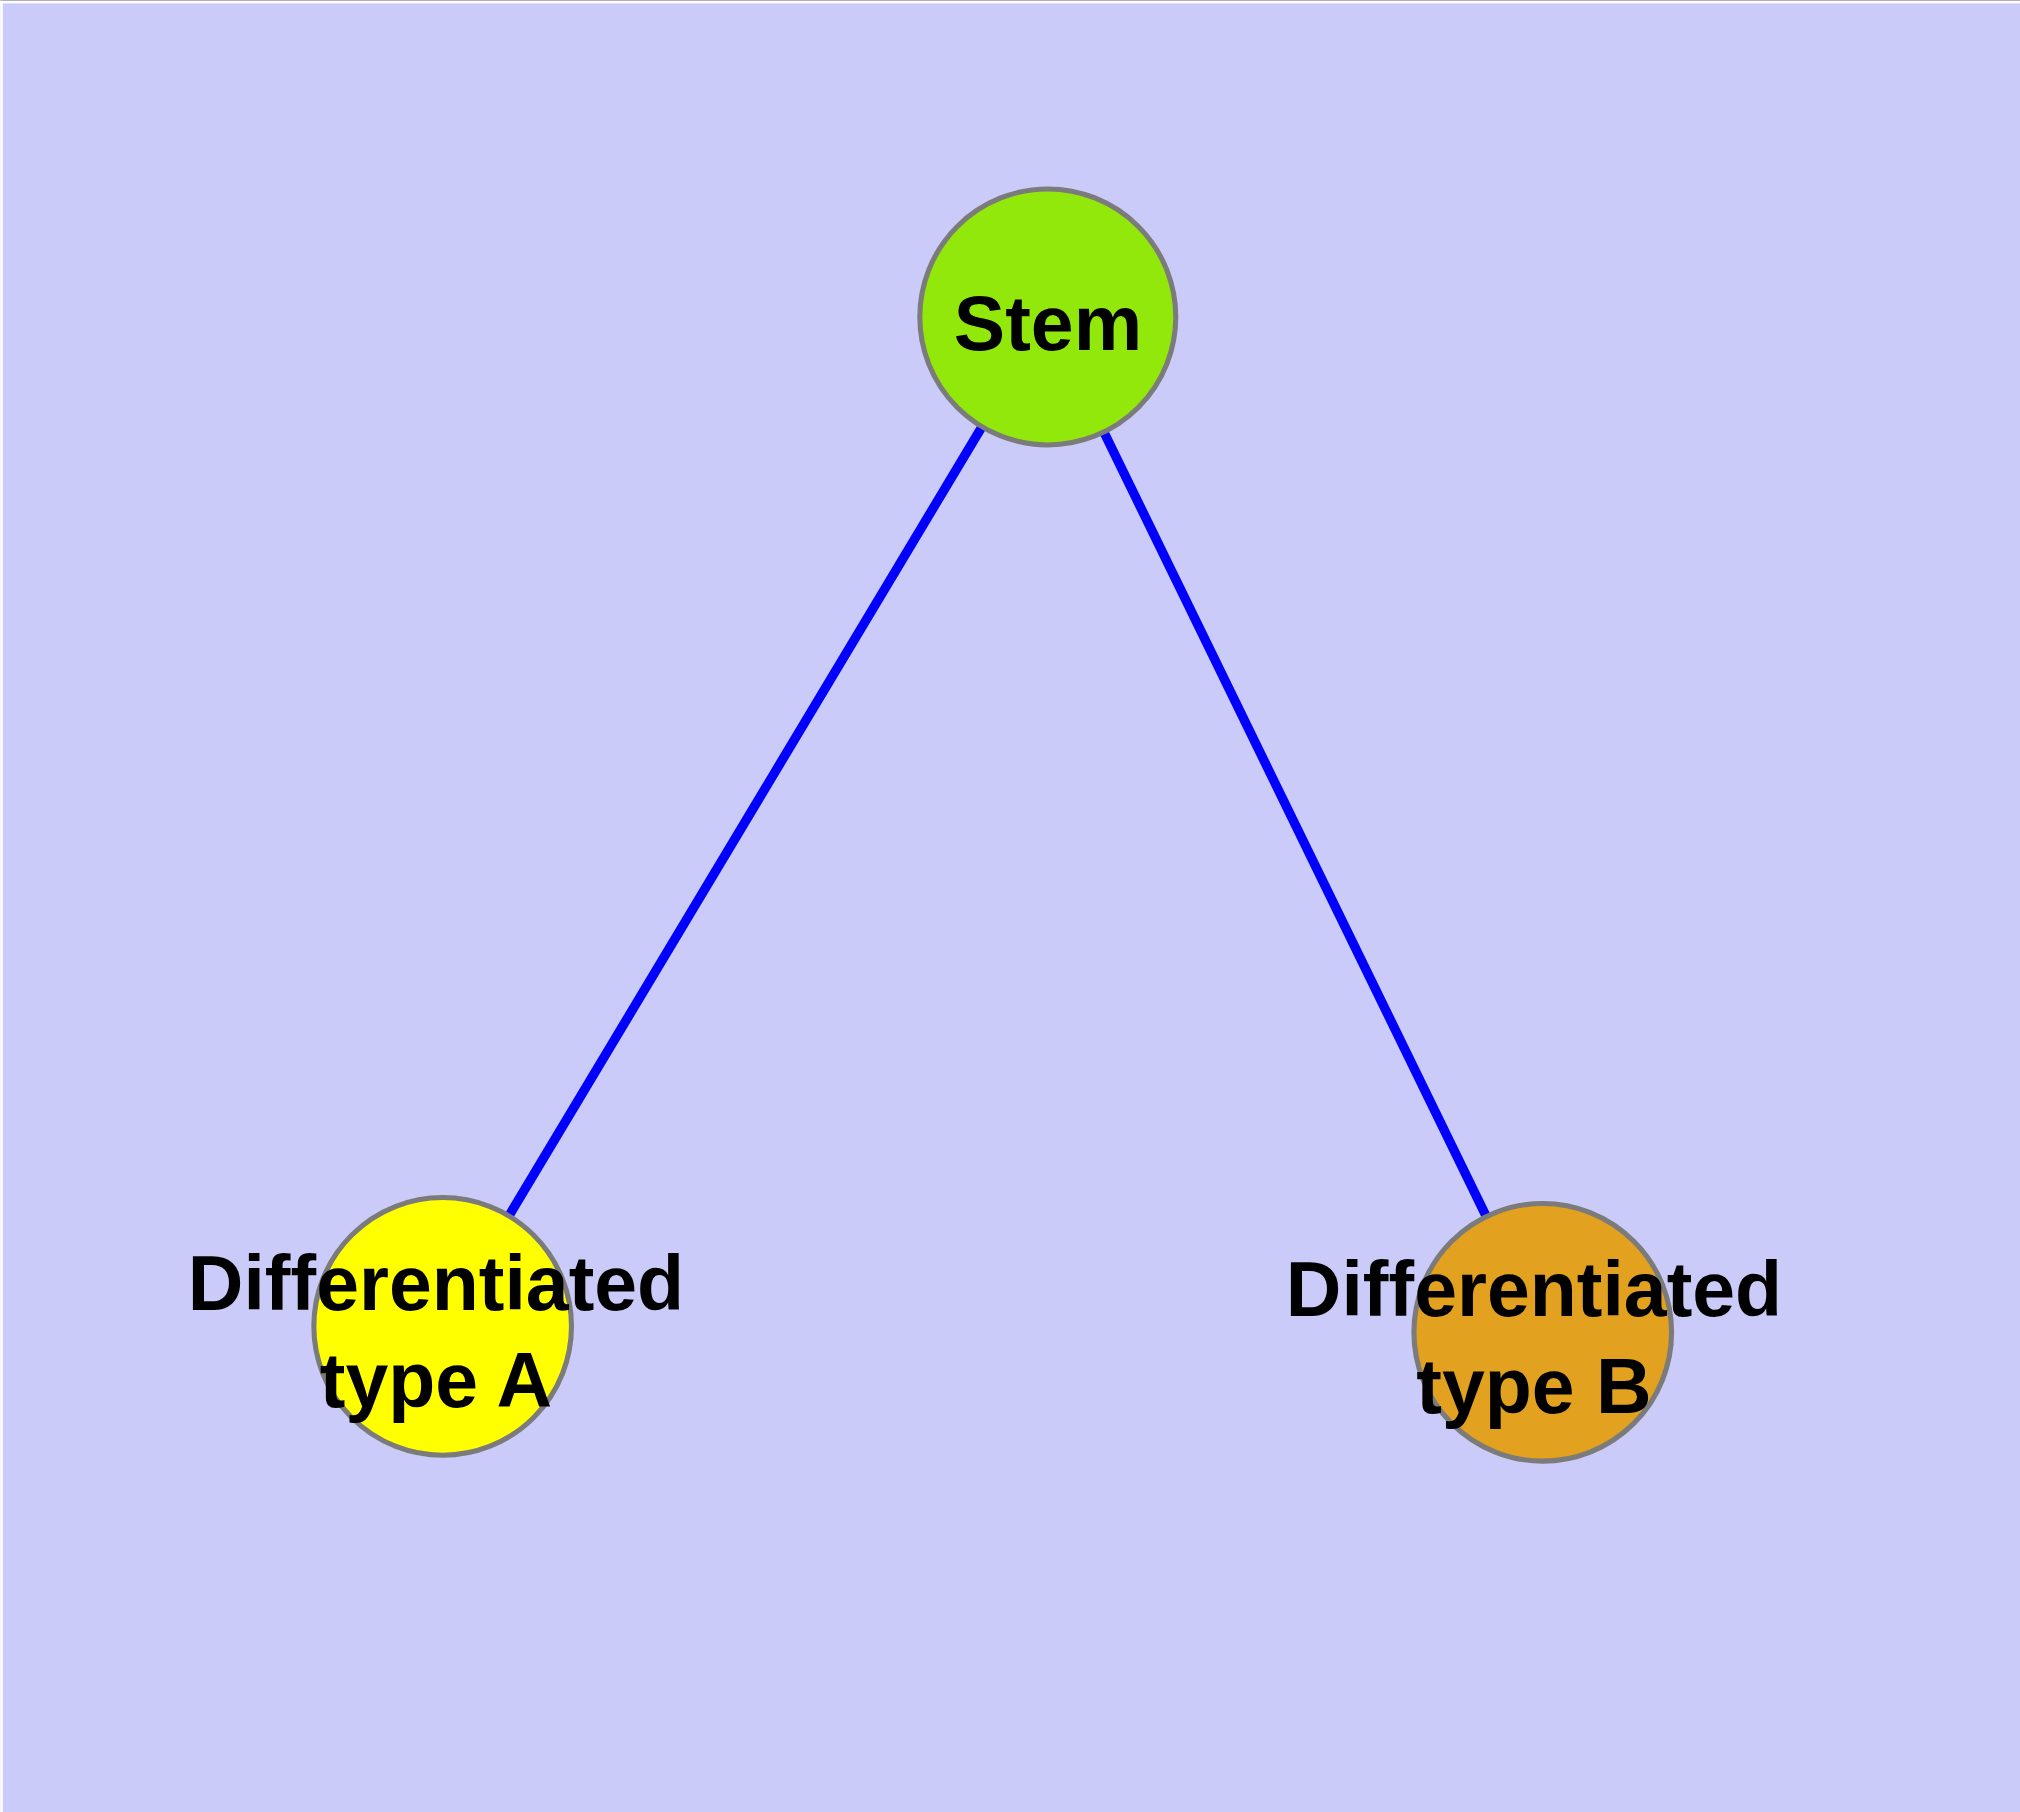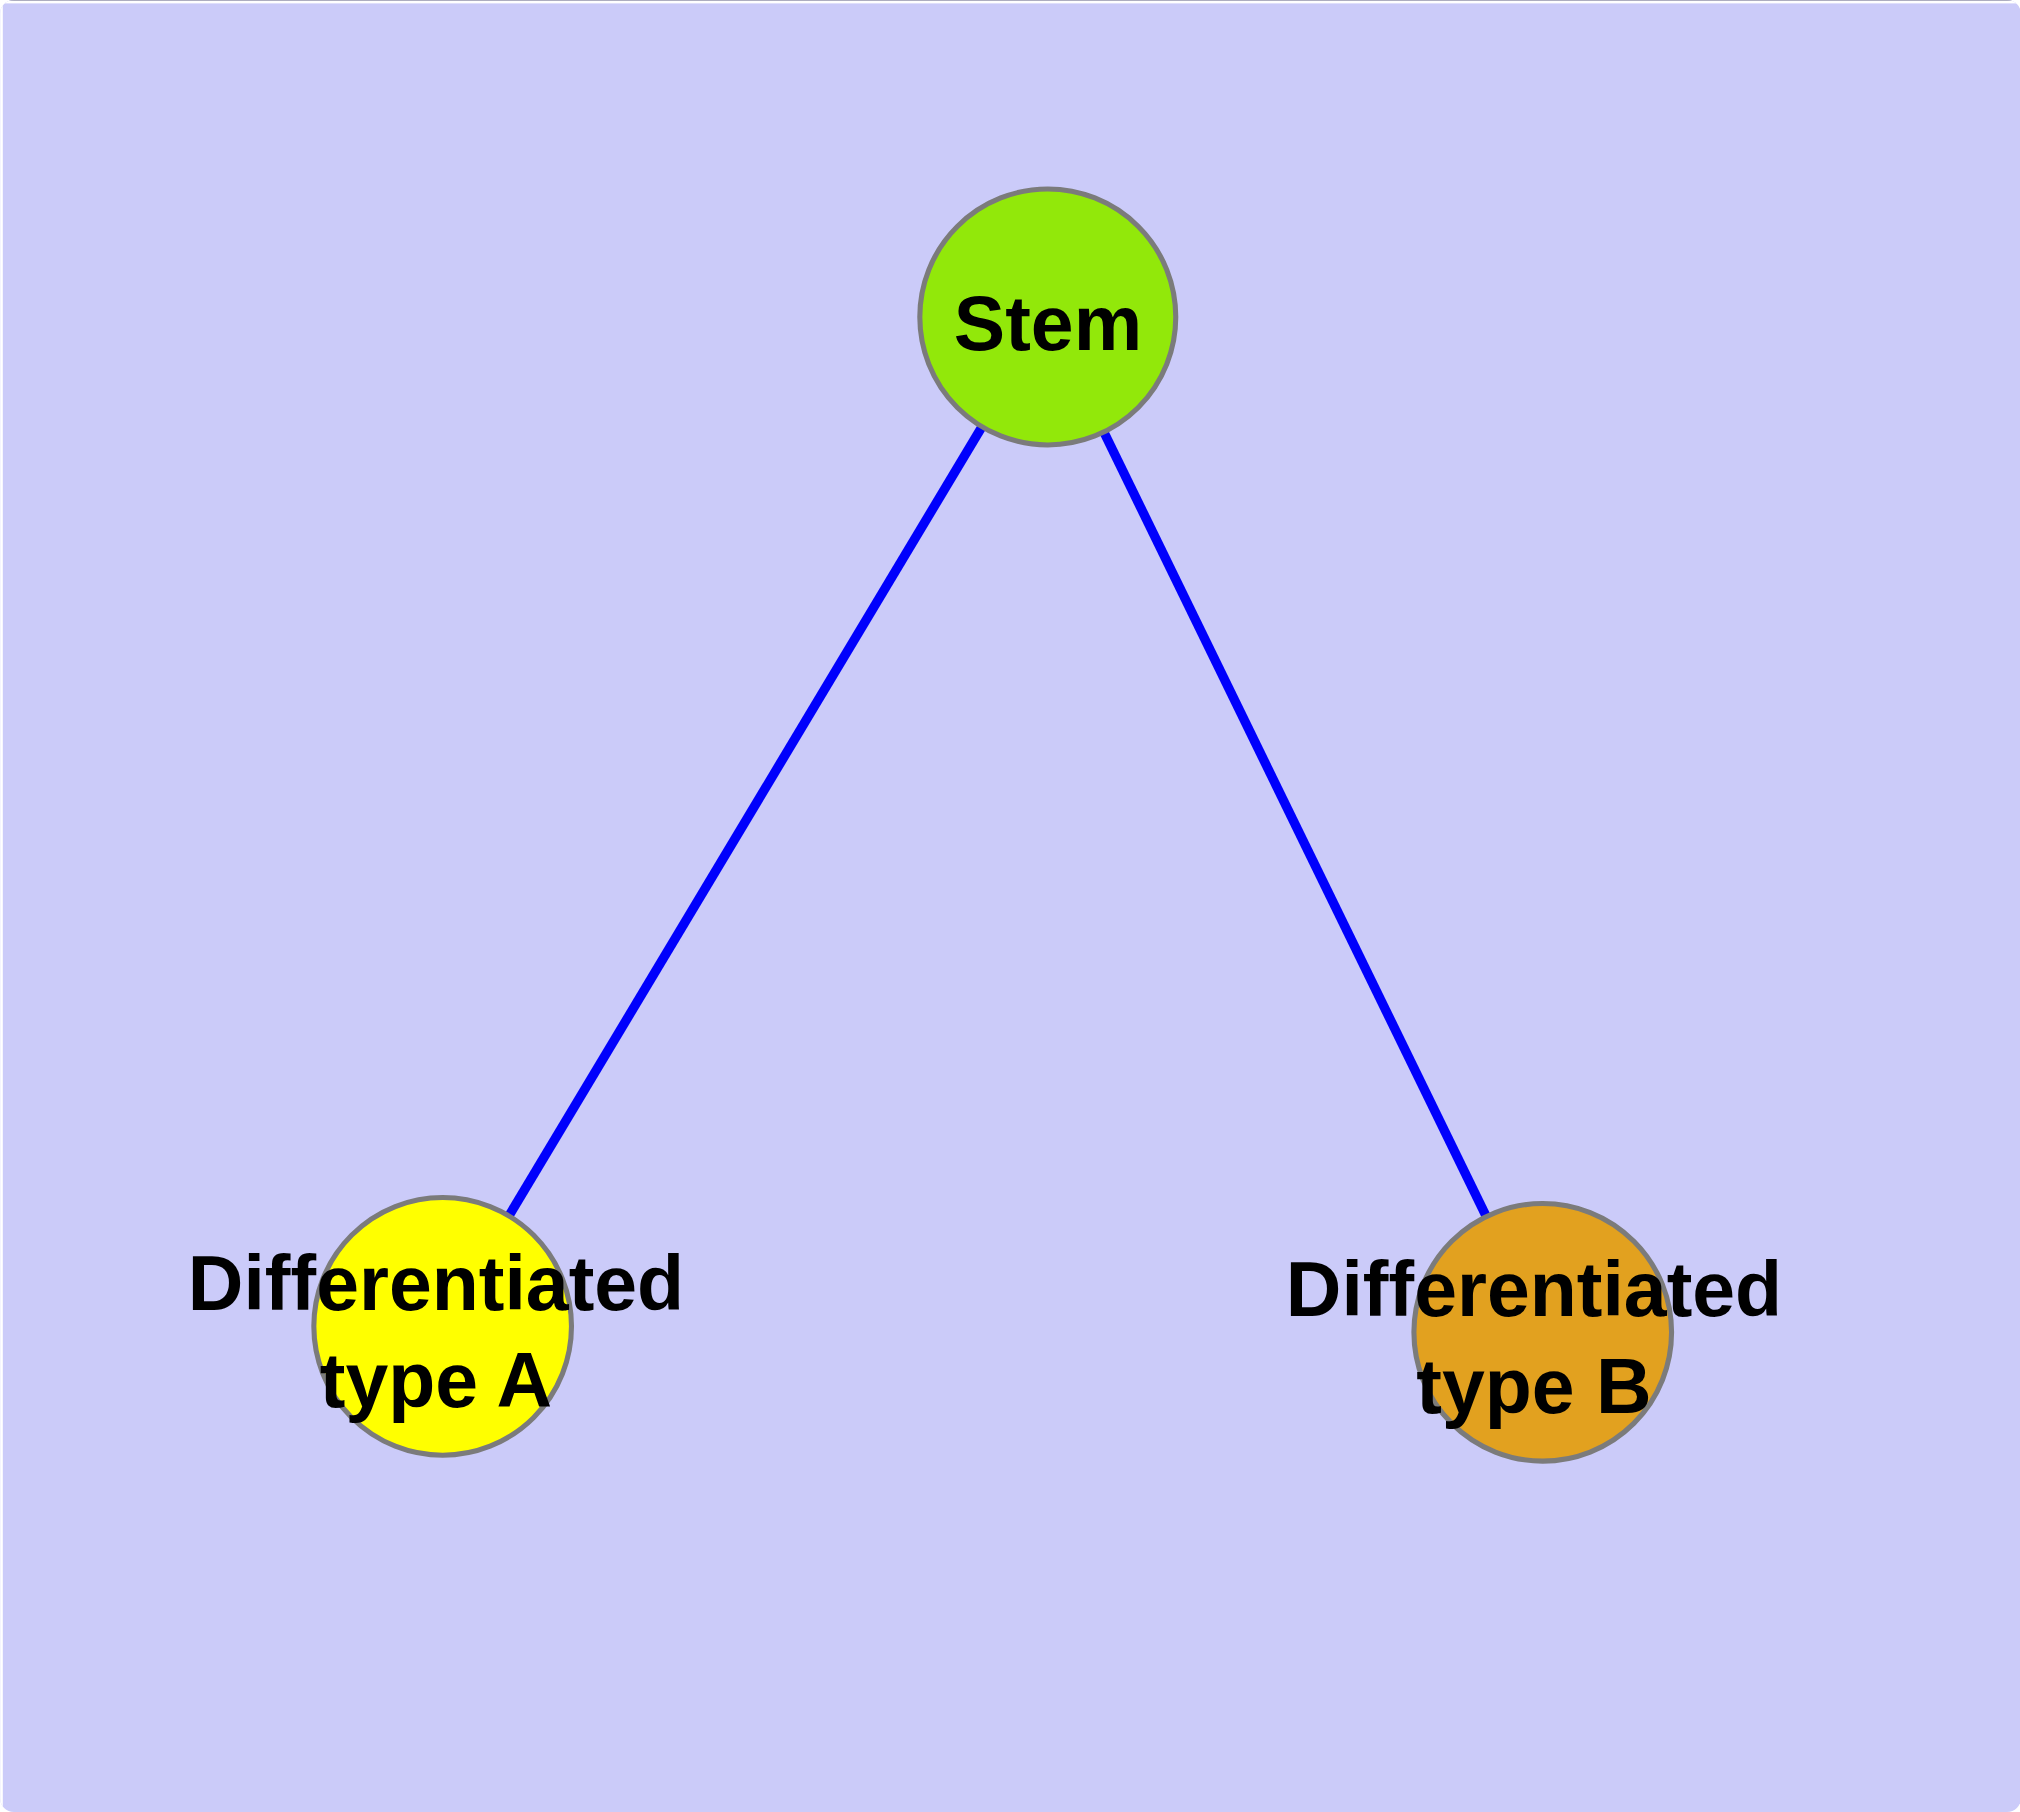--- a/index.html
+++ b/index.html
@@ -6,21 +6,20 @@
     margin: 0;
     padding: 0;
     background: #ffffff;
   }
   .canvas {
     position: relative;
     width: 2021px;
     height: 1812px;
     overflow: hidden;
     font-family: "Liberation Sans", sans-serif;
-    border-radius: 14px;
   }
   .graph-svg {
     position: absolute;
     left: 0;
     top: 0;
     display: block;
   }
   .edge {
     stroke-width: 11;
     fill: none;

